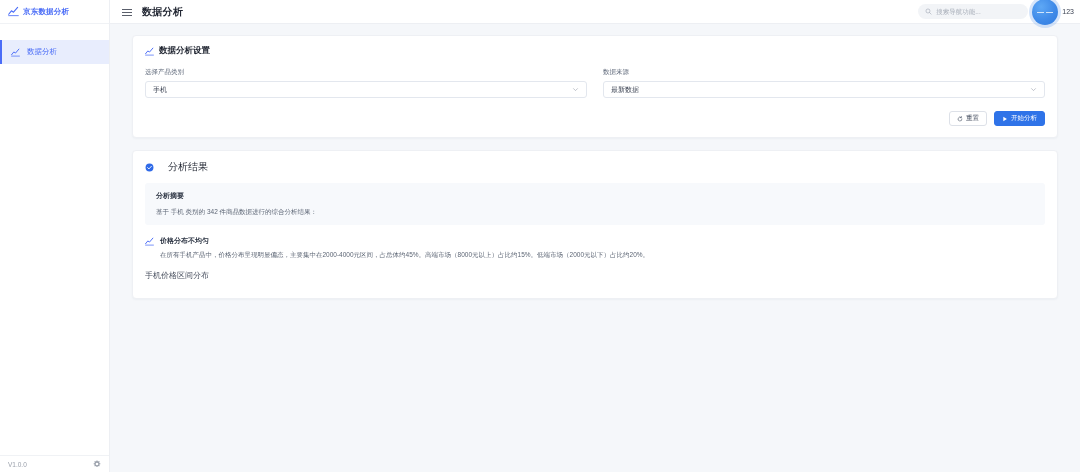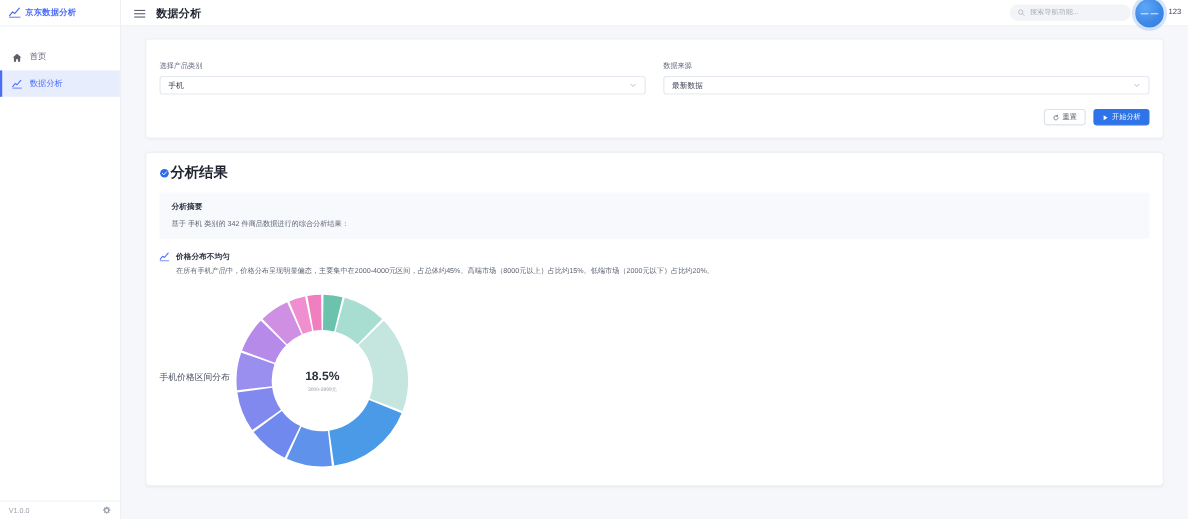--- a/index.html
+++ b/index.html
@@ -114,21 +114,21 @@
   .btn-row { display:flex; justify-content:flex-end; gap:7px; margin-top: 13px; }
   .btn {
     height: 15px; border-radius:3px; display:flex; align-items:center; gap:3px;
     padding: 0 7px; font-size:6.5px; cursor:pointer; white-space:nowrap;
   }
   .btn svg { width:6px; height:6px; flex:0 0 6px; }
   .btn-default { border:1px solid #dde1e8; background:#fff; color:#4c5566; }
   .btn-primary { background:#2f73e8; color:#fff; border:1px solid #2f73e8; }
 
   
-  .result-title { display:flex; align-items:center; gap:1px; font-size:13px; font-weight:bold; color:#1f2430; }
+  .result-title { display:flex; align-items:center; gap:14px; font-size:10px; font-weight:normal; color:#1f2430; }
   .dot-check { width:9px; height:9px; flex:0 0 9px; }
   .summary-box {
     margin-top: 9px; background:#f7f9fc; border-radius:3px; padding: 8px 11px;
   }
   .summary-head { font-size:7px; font-weight:bold; color:#2b3342; }
   .summary-text { font-size:6.5px; color:#5d6675; margin-top:6px; line-height:1.5; }
 
   .insight { display:flex; gap:6px; margin-top: 11px; }
   .insight-icon { width:9px; height:9px; flex:0 0 9px; margin-top:1px; }
   .insight-head { font-size:7px; font-weight:bold; color:#2b3342; }
@@ -153,26 +153,20 @@
   <aside class="sidebar">
     <div class="brand">
       <svg class="brand-icon" viewBox="0 0 16 16">
         <path d="M1 12 L5 7 L8 9 L14 2" fill="none" stroke="#4a6cf7" stroke-width="1.6" stroke-linecap="round" stroke-linejoin="round"></path>
         <path d="M1 14 L15 14" stroke="#4a6cf7" stroke-width="1.2" stroke-linecap="round"></path>
       </svg>
       <span class="brand-text">京东数据分析</span>
     </div>
 
     <nav class="nav">
-      <div class="nav-item">
-        <svg class="ico" viewBox="0 0 16 16">
-          <path d="M8 1.5 L15 7.5 L13 7.5 L13 14.5 L9.6 14.5 L9.6 10.3 L6.4 10.3 L6.4 14.5 L3 14.5 L3 7.5 L1 7.5 Z" fill="#5a5f6b"></path>
-        </svg>
-        <span class="nav-label">首页</span>
-      </div>
 
 
 
       <div class="nav-item active">
         <svg class="ico" viewBox="0 0 16 16">
           <path d="M1 12 L5 7 L8 9 L14 2" fill="none" stroke="#4a6cf7" stroke-width="1.7" stroke-linecap="round" stroke-linejoin="round"></path>
           <path d="M1 14.4 L15 14.4" stroke="#4a6cf7" stroke-width="1.3" stroke-linecap="round"></path>
         </svg>
         <span class="nav-label">数据分析</span>
       </div>
@@ -207,20 +201,27 @@
         </div>
         <div class="avatar"></div>
         <span class="username">123</span>
       </div>
     </div>
 
     <div class="content">
 
       <section class="card">
         <div class="card-inner">
+          <div class="card-title">
+            <svg viewBox="0 0 16 16">
+              <path d="M1 12 L5 7 L8 9 L14 2" fill="none" stroke="#4a6cf7" stroke-width="1.7" stroke-linecap="round" stroke-linejoin="round"></path>
+              <path d="M1 14.4 L15 14.4" stroke="#4a6cf7" stroke-width="1.3" stroke-linecap="round"></path>
+            </svg>
+            <span>数据分析设置</span>
+          </div>
 
           <div class="form-row">
             <div class="form-col">
               <span class="field-label">选择产品类别</span>
               <div class="select">
                 <span>手机</span>
                 <svg class="chev" viewBox="0 0 16 16">
                   <path d="M3.5 6 L8 10.5 L12.5 6" fill="none" stroke="#9aa0ab" stroke-width="1.4" stroke-linecap="round" stroke-linejoin="round"></path>
                 </svg>
               </div>
@@ -276,39 +277,19 @@
               <path d="M1 14.4 L15 14.4" stroke="#4a6cf7" stroke-width="1.3" stroke-linecap="round"></path>
             </svg>
             <div>
               <div class="insight-head">价格分布不均匀</div>
               <div class="insight-text">在所有手机产品中，价格分布呈现明显偏态，主要集中在2000-4000元区间，占总体约45%。高端市场（8000元以上）占比约15%。低端市场（2000元以下）占比约20%。</div>
             </div>
           </div>
 
           <div class="chart-wrap">
             <div class="chart-title">手机价格区间分布</div>
-            <div class="donut-holder">
-              <svg id="donut-svg" width="168" height="168" viewBox="0 0 168 168">
-                  <path d="M85.08905006645334 6.007603127274265 A78 78 0 0 1 102.34108482200203 8.187041954873393 L94.81653720271915 39.28979397338688 A46 46 0 0 0 84.64226029560069 38.00448389557201 Z" fill="#6bc3ad"></path>
-                  <path d="M104.45075593398745 8.728713431159704 A78 78 0 0 1 138.37887802265604 28.080972603262353 L116.06959473130998 51.0221120480778 A46 46 0 0 0 96.06070221747977 39.60924125427368 Z" fill="#a8ddd2"></path>
-                  <path d="M139.91902739673765 29.621121977343975 A78 78 0 0 1 156.91640275888912 111.69834306783468 L127.00198111421666 100.3349202707743 A46 46 0 0 0 116.97788795192221 51.93040526869004 Z" fill="#c4e6de"></path>
-                  <path d="M156.11459062176044 113.72348935532138 A78 78 0 0 1 94.85550187488509 161.24090936184248 L90.401962644163 129.55233116211224 A46 46 0 0 0 126.5291175461664 101.5292373121126 Z" fill="#4a9ae8"></path>
-                  <path d="M92.69457671209338 161.51389769452652 A78 78 0 0 1 51.777854473685736 155.0333255428818 L64.99719622807108 125.89144839708415 A46 46 0 0 0 89.12757088149097 129.71332428138743 Z" fill="#5f92ea"></path>
-                  <path d="M49.807050550451955 154.105935611335 A78 78 0 0 1 21.542953065998773 130.72384068421567 L47.16635693635825 111.55508553171694 A46 46 0 0 0 63.83492724770244 125.34452612976168 Z" fill="#7089ee"></path>
-                  <path d="M20.262697929859947 128.96172066124382 A78 78 0 0 1 6.759090638157517 94.85550187488506 L38.44766883788776 90.40196264416298 A46 46 0 0 0 46.41133467658407 110.51588654381047 Z" fill="#8189ef"></path>
-                  <path d="M6.48610230547348 92.69457671209334 A78 78 0 0 1 10.249551103253296 58.60568395234178 L40.50614552243143 69.02386489497079 A46 46 0 0 0 38.286675718612564 89.12757088149094 Z" fill="#9a8fee"></path>
-                  <path d="M10.987356212360112 56.55635142443319 A78 78 0 0 1 28.08097260326236 29.621121977343947 L51.0221120480778 51.930405268690016 A46 46 0 0 0 40.941261356007246 67.81528417338367 Z" fill="#b58ae8"></path>
-                  <path d="M29.621121977344032 28.080972603262275 A78 78 0 0 1 52.02600336035735 12.854630938562693 L65.14354044328766 42.042474656075434 A46 46 0 0 0 51.93040526869007 51.02211204807775 Z" fill="#cf8fe2"></path>
-                  <path d="M54.02496483253533 11.989603065187481 A78 78 0 0 1 68.31592215061482 7.593130531251148 L74.75041562728566 38.93953851843016 A46 46 0 0 0 66.32241515764905 41.53233001280287 Z" fill="#ef8fd0"></path>
-                  <path d="M70.4554421419795 7.18499526504776 A78 78 0 0 1 82.91094993354672 6.007603127274265 L83.35773970439935 38.00448389557201 A46 46 0 0 0 76.01218382732125 38.69884336143842 Z" fill="#f07fc0"></path>
-                </svg>
-              <div class="donut-center">
-                <div class="donut-pct">18.5%</div>
-                <div class="donut-sub">3000-3999元</div>
-              </div>
-            </div>
           </div>
         </div>
       </section>
 
     </div>
   </div>
 </div>
 
 </body></html>

